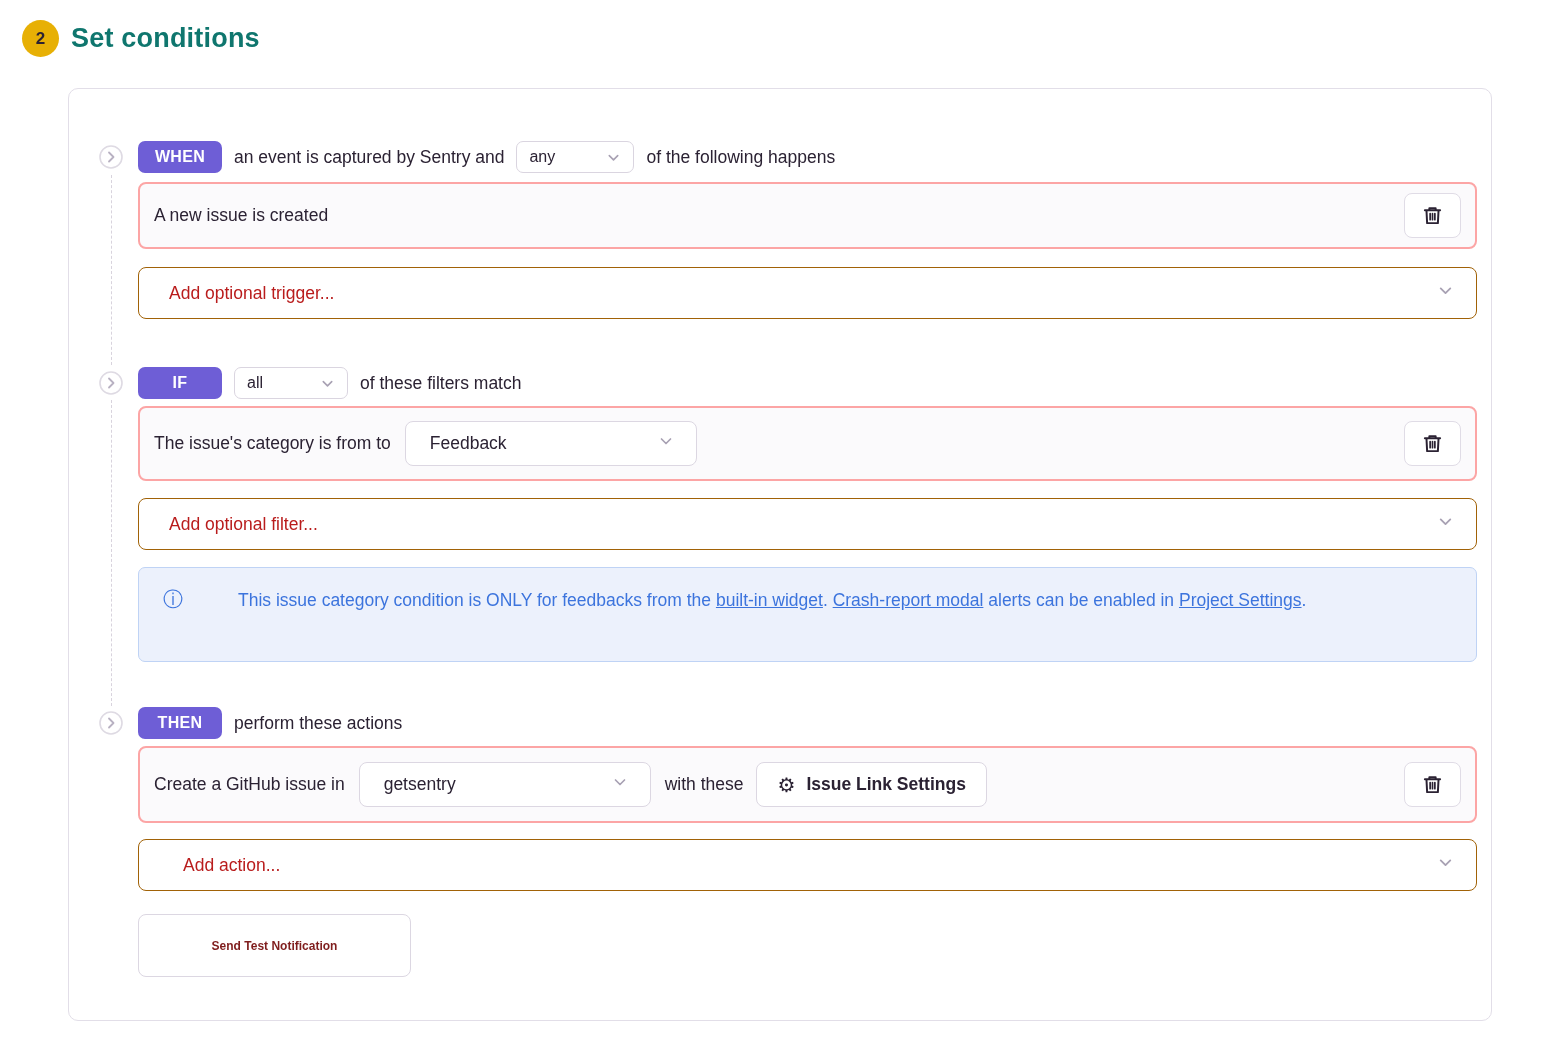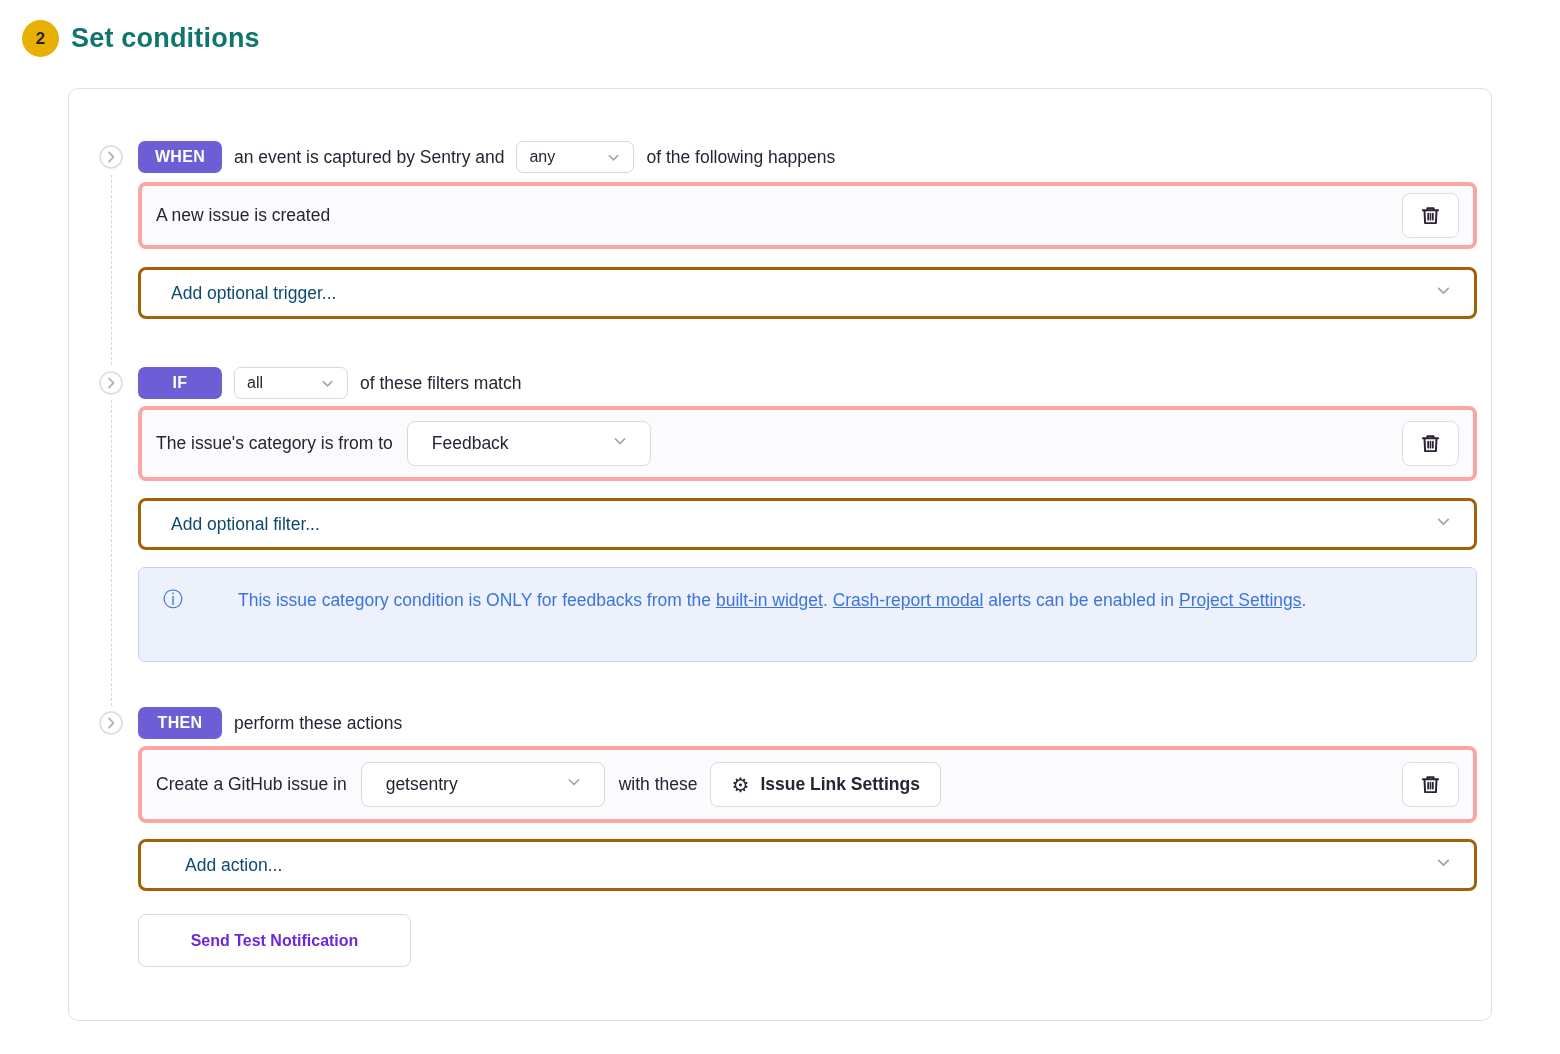--- a/index.html
+++ b/index.html
@@ -63,82 +63,82 @@
     border: 1px solid #dad5e0; border-radius: 7px;
     display: flex; align-items: center; justify-content: space-between;
     padding: 0 12px; font-size: 16px; color: #2b2233; cursor: pointer;
   }
   .mini-select .chev { margin-left: 10px; display: flex; }
 
   
   .rule-row {
     position: absolute; left: 69px; width: 1339px;
     background: #fbfafc;
-    border: 4px solid #fca5a5;
+    border: 2px solid #fca5a5;
     border-radius: 8px;
     display: flex; align-items: center;
     padding: 0 14px;
     font-size: 17.5px; color: #2b2233;
   }
   .rule-row .grow { flex: 1; }
   .trash-btn {
     width: 57px; height: 45px;
     background: #ffffff;
     border: 1px solid #e0dce6; border-radius: 8px;
     display: flex; align-items: center; justify-content: center;
     cursor: pointer;
   }
   .big-select {
-    height: 45px; width: 244px; background: #ffffff;
+    height: 45px; width: 292px; background: #ffffff;
     border: 1px solid #dcd7e2; border-radius: 8px;
     display: flex; align-items: center; justify-content: space-between;
     padding: 0 22px 0 24px; font-size: 17.5px; color: #2b2233; cursor: pointer;
     margin-left: 14px;
   }
   .settings-btn {
     height: 45px; background: #ffffff;
     border: 1px solid #dcd7e2; border-radius: 8px;
     display: flex; align-items: center; gap: 11px;
     padding: 0 20px; margin-left: 13px;
     font-size: 17.5px; font-weight: bold; color: #2b2233; cursor: pointer;
   }
   .gear-glyph { font-size: 20px; font-weight: normal; line-height: 1; color: #2b2233; }
   .after-select-text { margin-left: 14px; }
 
   
   .add-row {
     position: absolute; left: 69px; width: 1339px; height: 52px;
     background: #ffffff;
-    border: 3px solid #a16207; border-radius: 8px;
+    border: 1px solid #a16207; border-radius: 8px;
     display: flex; align-items: center; justify-content: space-between;
     padding: 0 22px 0 30px;
-    font-size: 17.5px; color: #0c4a6e; cursor: pointer;
+    font-size: 17.5px; color: #b91c1c; cursor: pointer;
   }
 
   
   .info-alert {
     position: absolute; left: 69px; width: 1339px; height: 95px;
     background: #ecf1fc;
     border: 1px solid #bfd3f5; border-radius: 7px;
     display: flex; gap: 11px;
     padding: 17px 24px 0 24px;
     font-size: 17.5px; color: #3c74dd;
   }
   .info-glyph { font-size: 20px; line-height: 29px; color: #3c74dd; }
   .info-text { line-height: 30px; max-width: 1262px; margin-left: 44px; }
   .info-text a { color: #3c74dd; text-decoration: underline; cursor: pointer; }
 
   
   .test-btn {
     position: absolute; left: 69px; top: 825px;
-    width: 273px; height: 53px;
+    width: 273px; height: 63px;
     background: #ffffff;
     border: 1px solid #dcd7e2; border-radius: 8px;
     display: flex; align-items: center; justify-content: center;
-    font-size: 16px; font-weight: bold; color: #6d28d9; cursor: pointer;
+    font-size: 12px; font-weight: bold; color: #7f1d1d; cursor: pointer;
   }
 </style>
 </head>
 <body>
 
 <div class="page">
 
   <div class="step-header">
     <div class="step-num">2</div>
     <div class="page-title">Set conditions</div>

